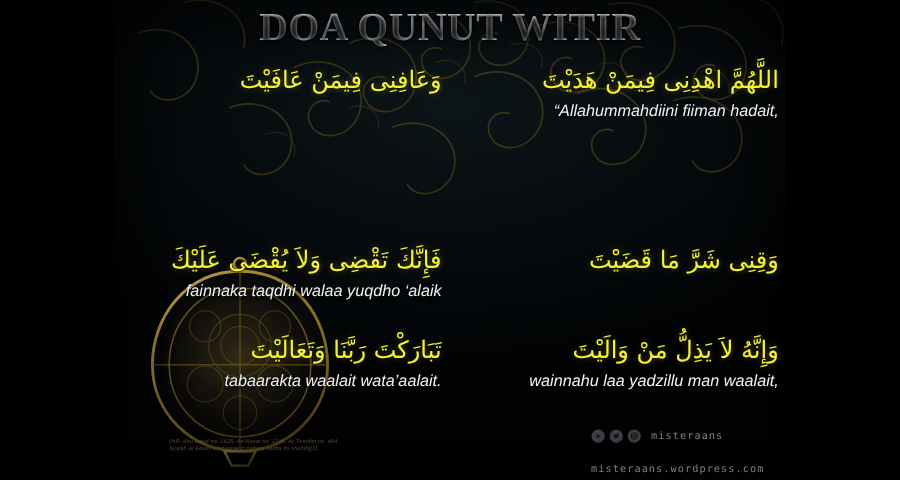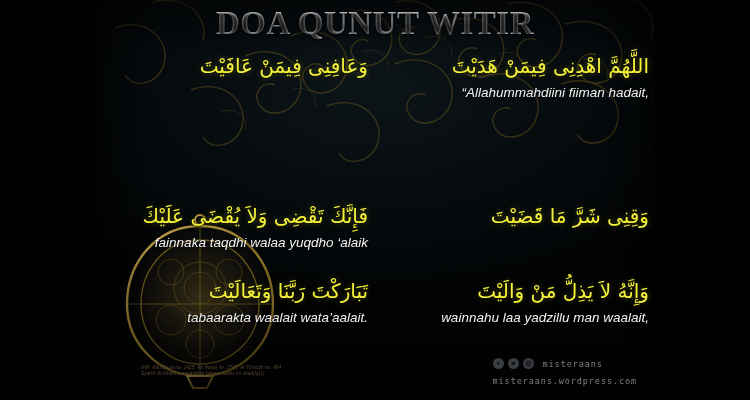--- a/index.html
+++ b/index.html
@@ -181,21 +181,21 @@
     color:#7d8086;
     letter-spacing:.9px;
     margin-left:5px;
     white-space:nowrap;
   }
   .wm-url {
     font-family:"DejaVu Sans Mono", "Liberation Mono", monospace;
     font-size:8.5px;
     color:#7d8086;
     letter-spacing:.9px;
-    margin-top:7px;
+    margin-top:17px;
     white-space:nowrap;
   }
 </style>
 </head>
 <body>
 
 <div id="slide">
 
   <div id="canvas">
 

